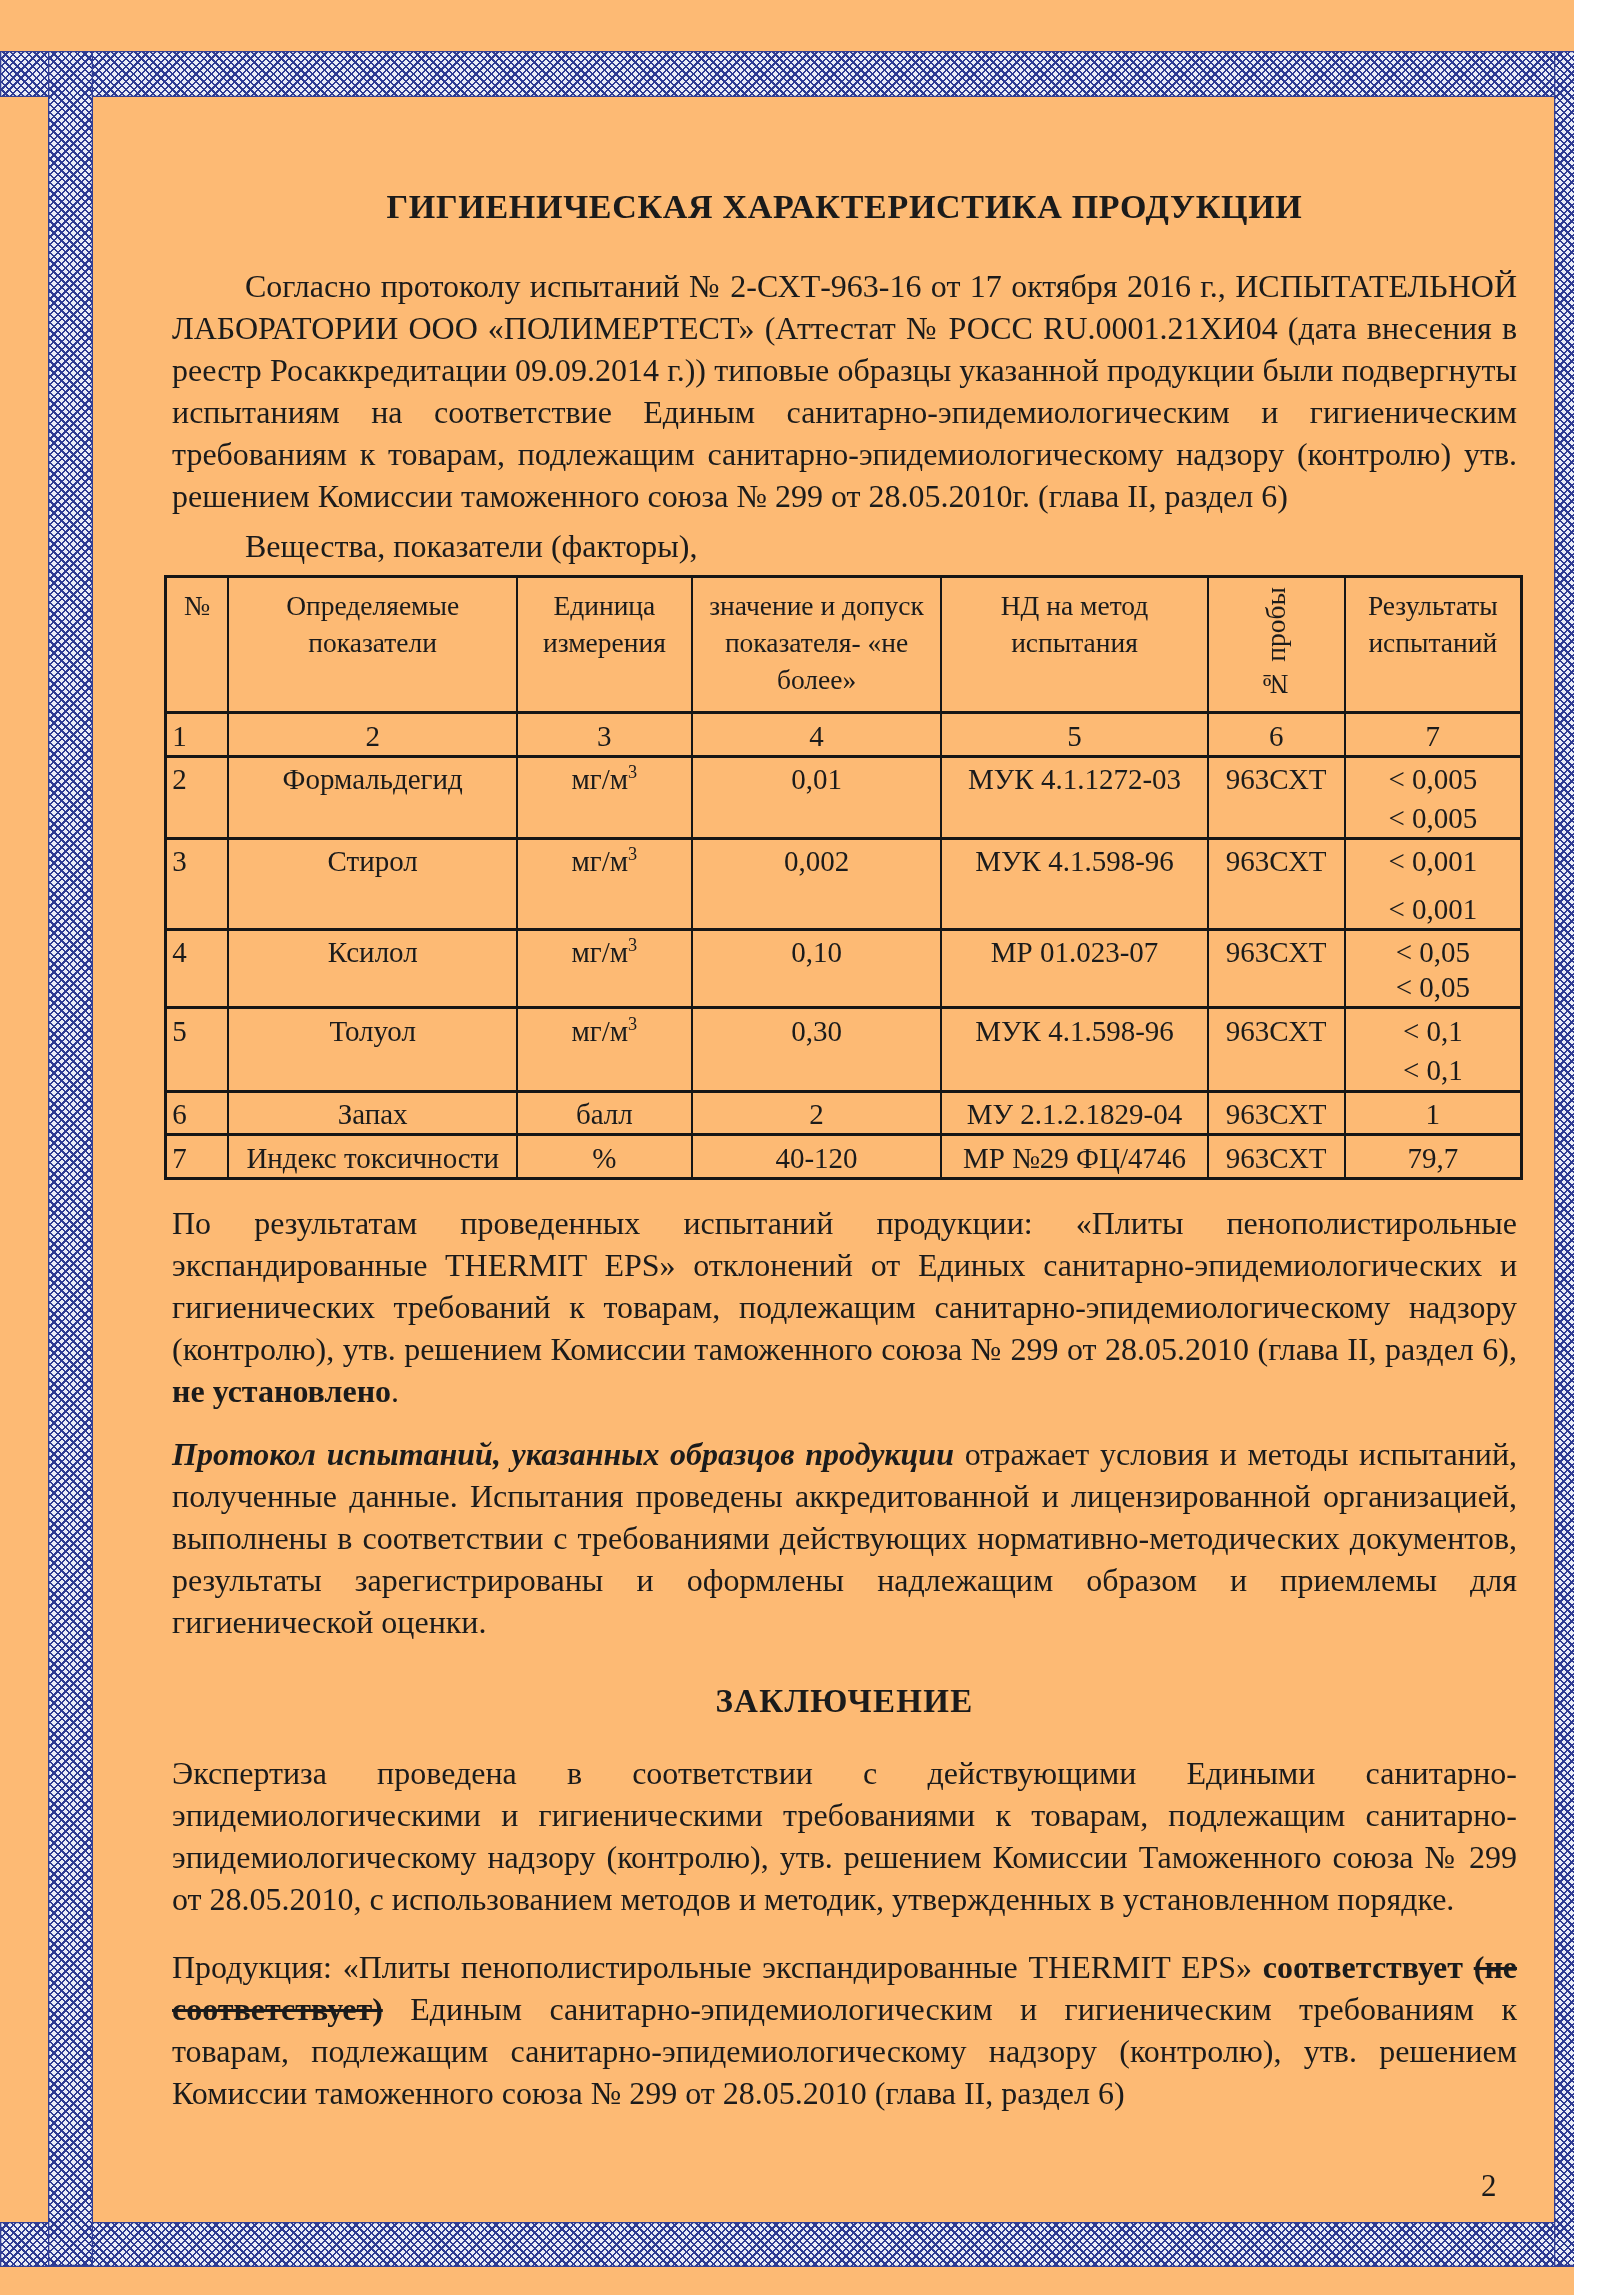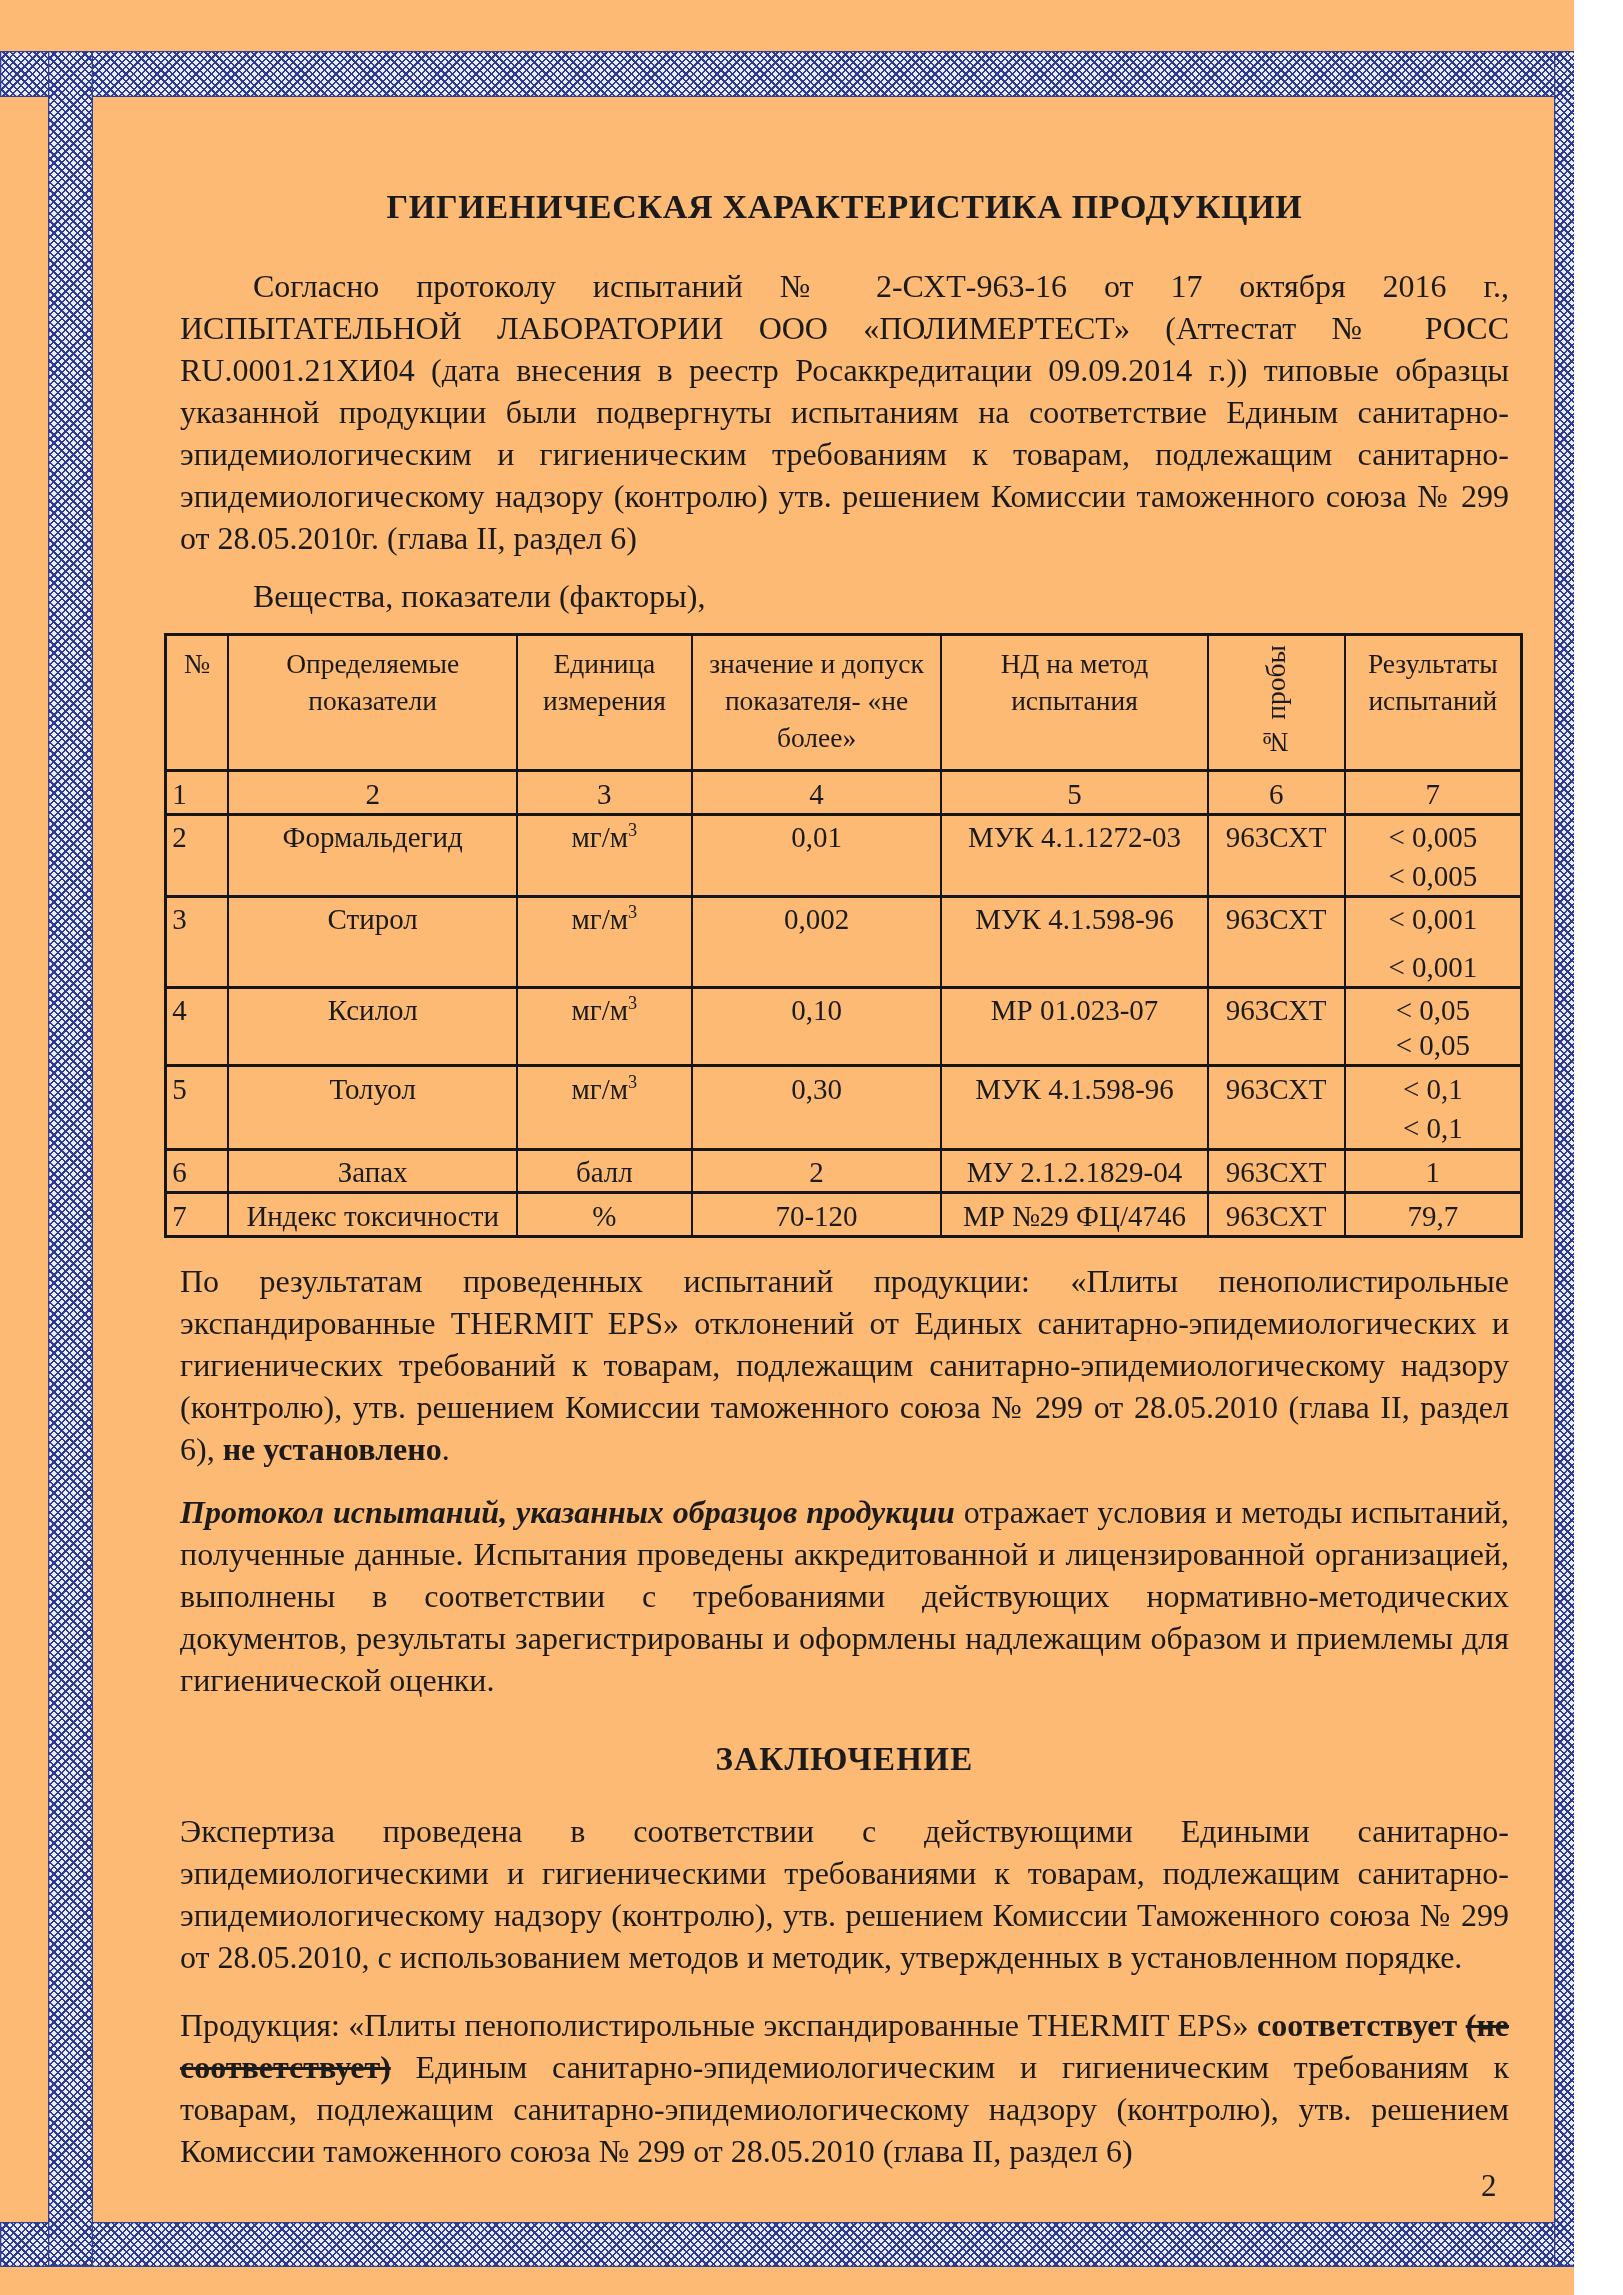--- a/index.html
+++ b/index.html
@@ -24,21 +24,21 @@
   .band-right{left:1554px;top:51px;width:43px;height:2215px;}
 
   .content{
     position:absolute;left:164px;top:0;width:1361px;
     font-size:32px;line-height:42px;text-align:justify;
   }
   h1.doc-title{
     margin:187px 0 0 0;font-size:34px;line-height:39px;font-weight:bold;
     text-align:center;letter-spacing:0.7px;
   }
-  p{margin:16px;}
+  p{margin:8px;}
   .p-intro{margin-top:39px;text-indent:73px;}
   .p-caption{margin-top:0;text-indent:73px;text-align:left;}
 
   table.results{
     border-collapse:collapse;width:1359px;margin-top:3.9px;
     font-size:29px;line-height:33px;text-align:center;
   }
   table.results col.c1{width:63px;}
   table.results col.c2{width:289px;}
   table.results col.c3{width:175px;}
@@ -192,21 +192,21 @@
         <td>963СХТ</td>
         <td>
           <span class="res-line">1</span>
         </td>
       </tr>
 
       <tr class="r7">
         <td class="cell-num">7</td>
         <td class="cell-name">Индекс токсичности</td>
         <td><span>%</span><sup></sup></td>
-        <td>70-120</td>
+        <td>40-120</td>
         <td>МР №29 ФЦ/4746</td>
         <td>963СХТ</td>
         <td>
           <span class="res-line">79,7</span>
         </td>
       </tr>
     </tbody>
       </table>
 
     <p class="p-results"><span>По результатам проведенных испытаний продукции: «Плиты пенополистирольные экспандированные THERMIT EPS» отклонений от Единых санитарно-эпидемиологических и гигиенических требований к товарам, подлежащим санитарно-эпидемиологическому надзору (контролю), утв. решением Комиссии таможенного союза № 299 от 28.05.2010 (глава II, раздел 6), </span><span class="b">не установлено</span><span>.</span></p>

